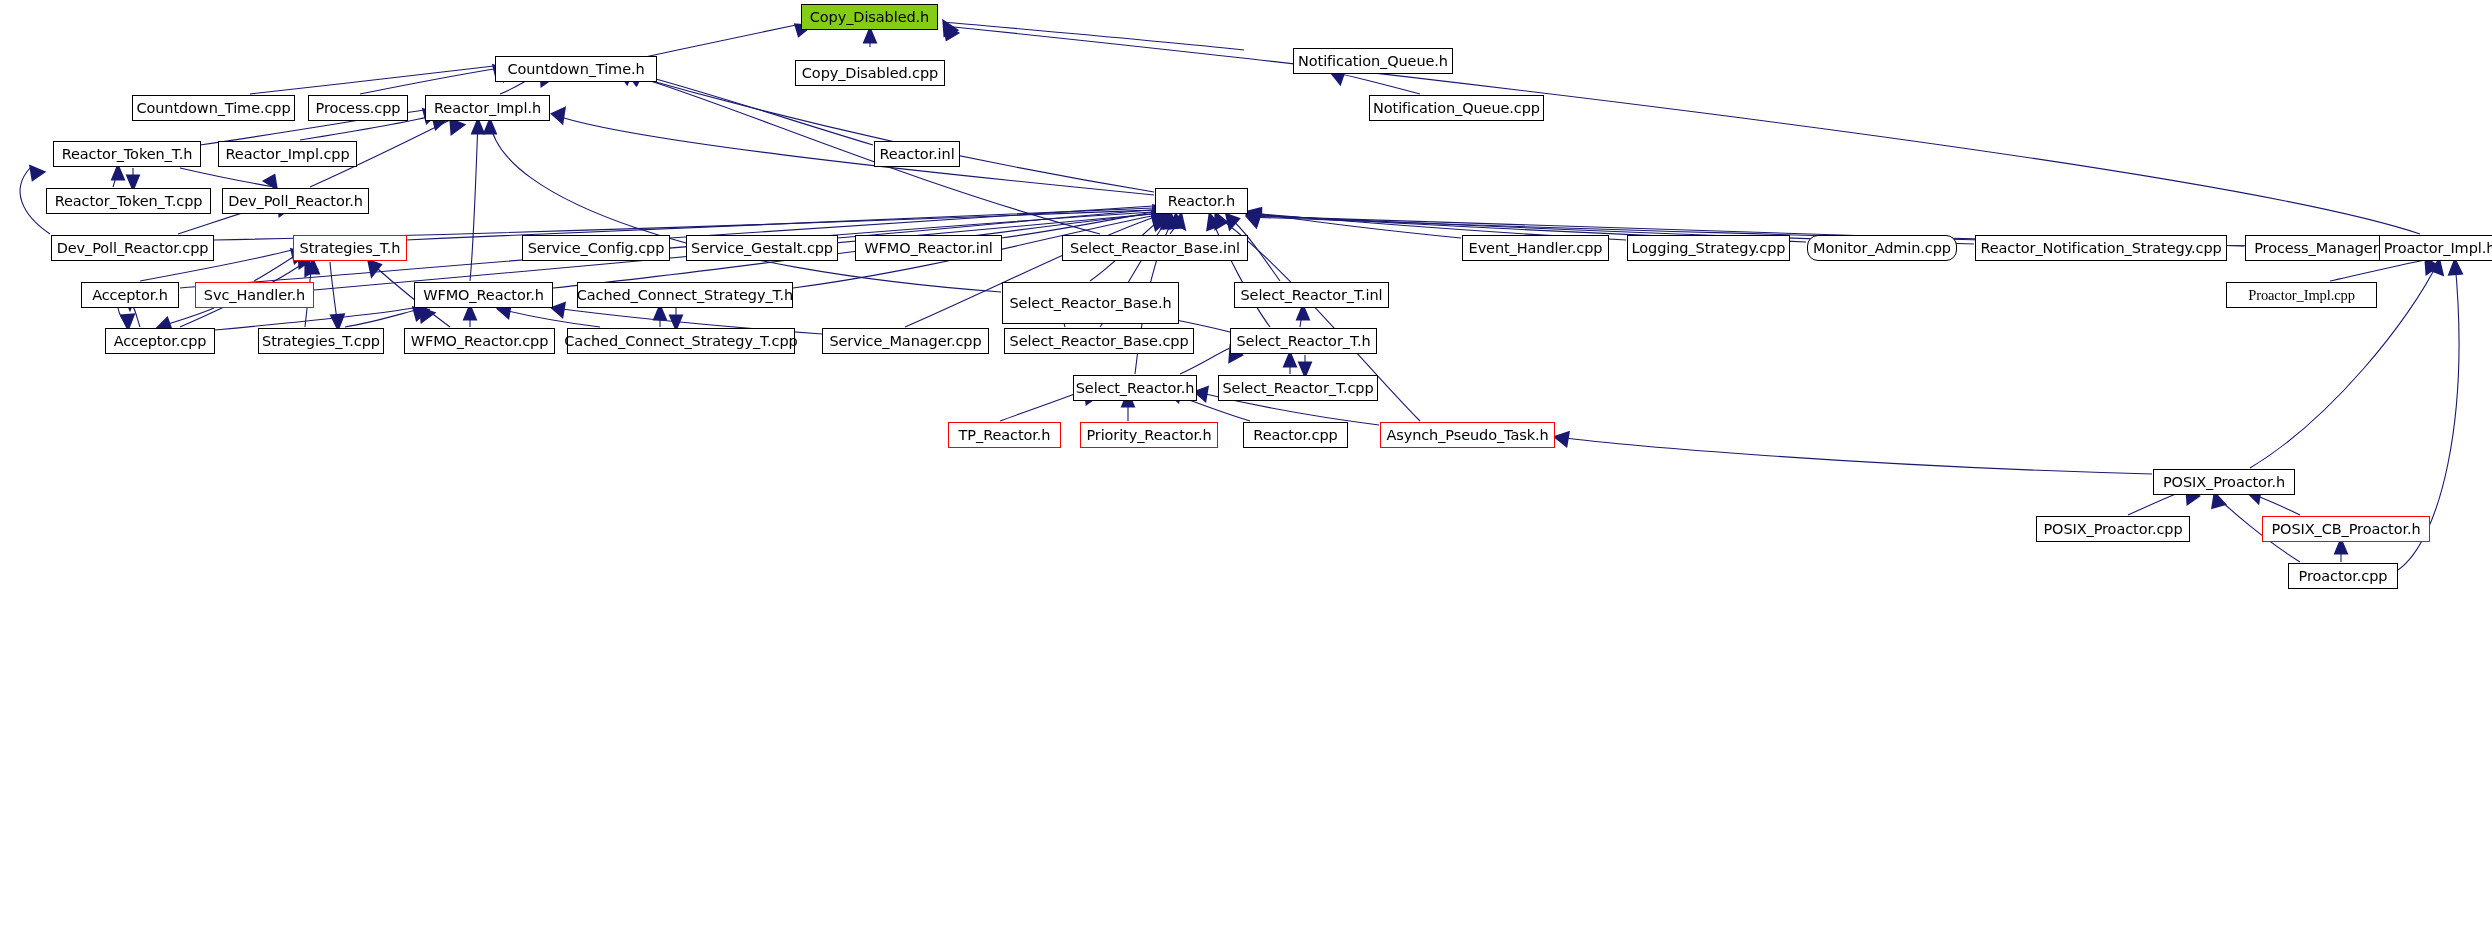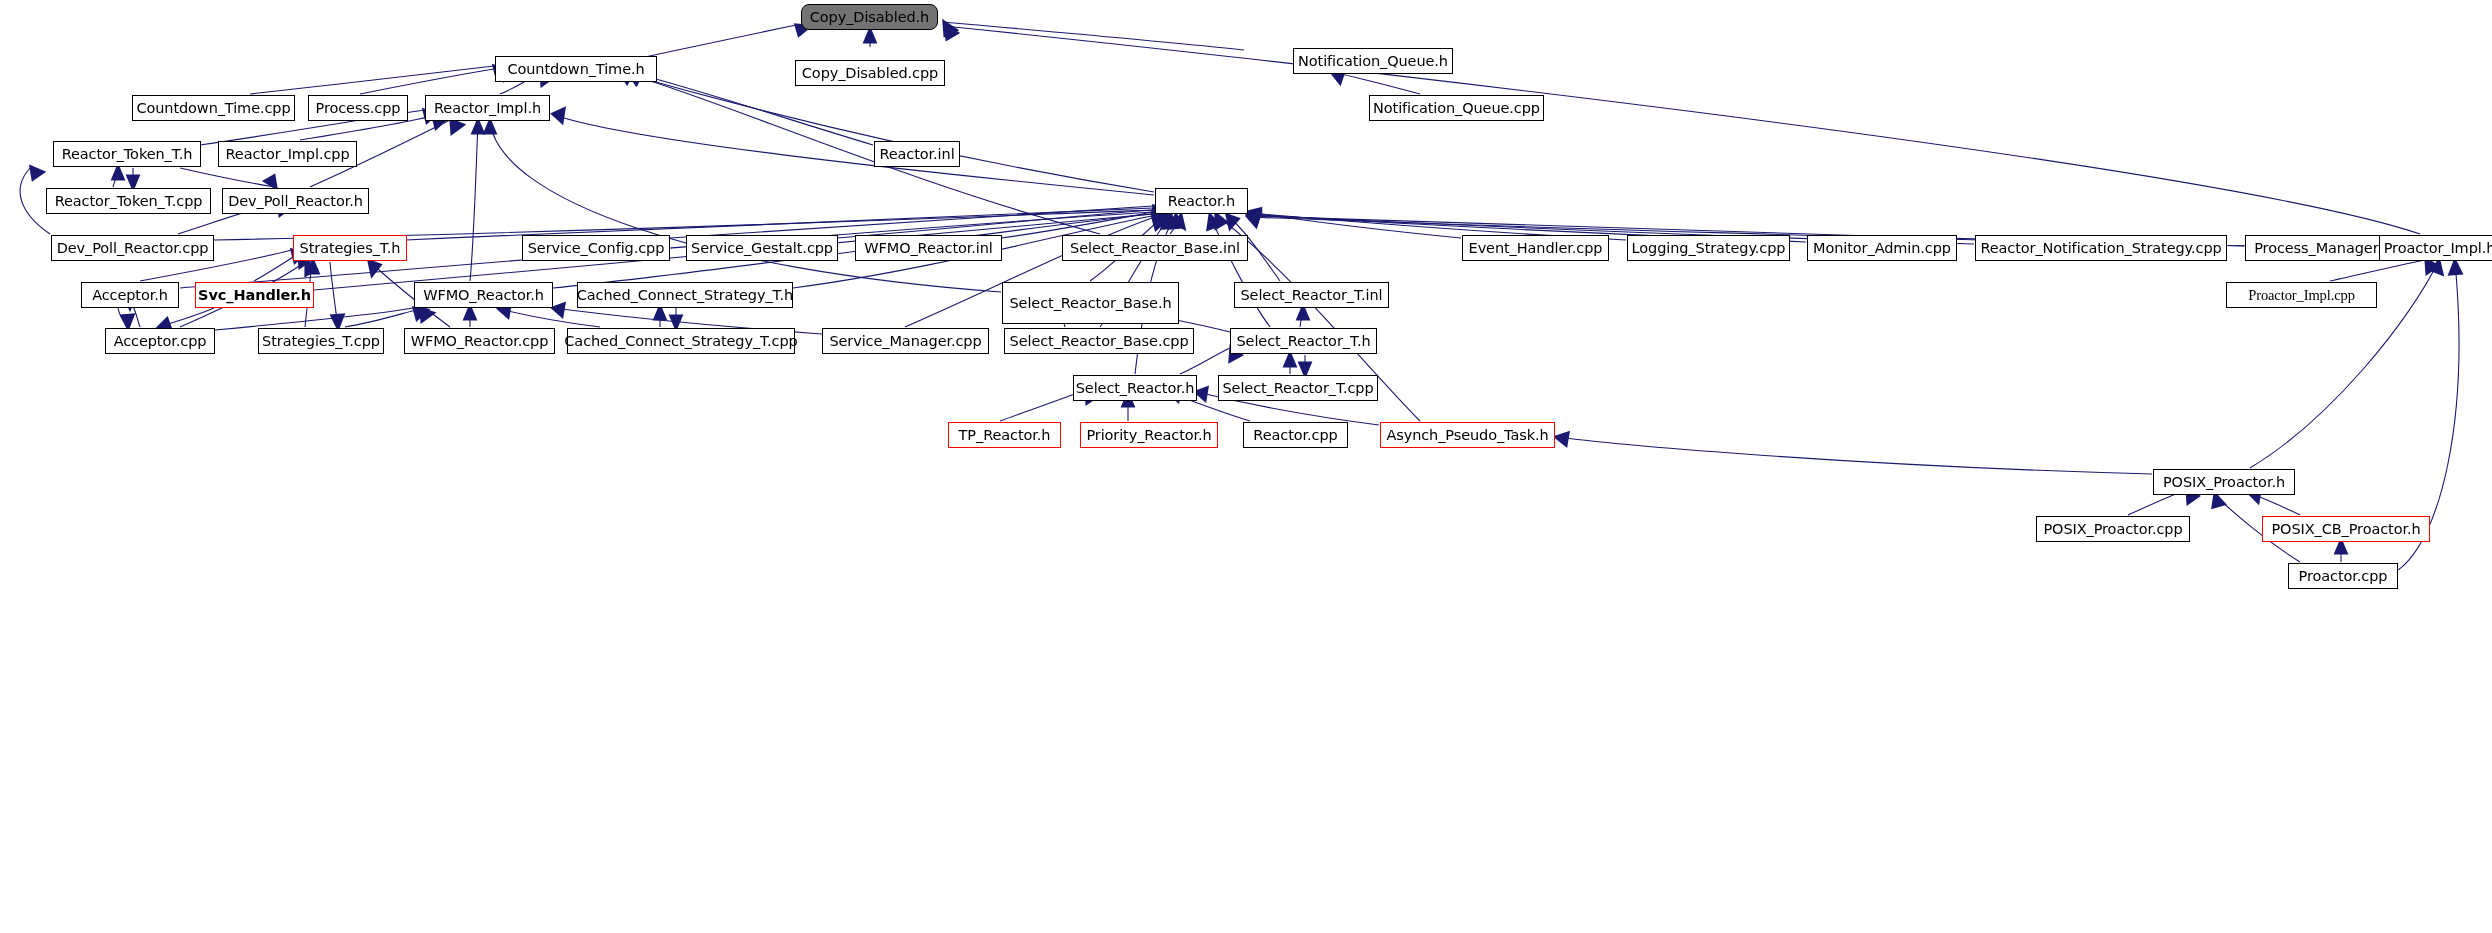--- a/index.html
+++ b/index.html
@@ -36,23 +36,22 @@
     line-height: 1;
     white-space: nowrap;
     letter-spacing: -0.1px;
     cursor: pointer;
     z-index: 5;
   }
   .node.red {
     border-color: #ff0000;
   }
   .node.filled {
-    background: #737373;
+    background: #84cc16;
     border-color: #000000;
-    border-radius: 8px;
   }
   .node-label {
     display: block;
     padding: 0 5px;
     pointer-events: none;
   }
 </style>
 </head>
 <body>
 
@@ -276,36 +275,36 @@
     </div>
     <div class="node" title="Select_Reactor_Base.inl" style="left: 1062px; top: 235px; width: 186px; height: 26px;">
       <span class="node-label">Select_Reactor_Base.inl</span>
     </div>
     <div class="node" title="Event_Handler.cpp" style="left: 1462px; top: 235px; width: 147px; height: 26px;">
       <span class="node-label">Event_Handler.cpp</span>
     </div>
     <div class="node" title="Logging_Strategy.cpp" style="left: 1627px; top: 235px; width: 163px; height: 26px;">
       <span class="node-label">Logging_Strategy.cpp</span>
     </div>
-    <div class="node" title="Monitor_Admin.cpp" style="left: 1807px; top: 235px; width: 150px; height: 26px;">
+    <div class="node" title="Monitor_Admin.cpp" style="left: 1807px; top: 235px; width: 150px; height: 26px; border-radius: 11px;">
       <span class="node-label">Monitor_Admin.cpp</span>
     </div>
     <div class="node" title="Reactor_Notification_Strategy.cpp" style="left: 1975px; top: 235px; width: 252px; height: 26px;">
       <span class="node-label">Reactor_Notification_Strategy.cpp</span>
     </div>
     <div class="node" title="Process_Manager.cpp" style="left: 2245px; top: 235px; width: 172px; height: 26px;">
       <span class="node-label">Process_Manager.cpp</span>
     </div>
     <div class="node" title="Proactor_Impl.h" style="left: 2379px; top: 235px; width: 121px; height: 26px;">
       <span class="node-label">Proactor_Impl.h</span>
     </div>
     <div class="node" title="Acceptor.h" style="left: 81px; top: 282px; width: 98px; height: 26px;">
       <span class="node-label">Acceptor.h</span>
     </div>
-    <div class="node red" title="Svc_Handler.h" style="left: 195px; top: 282px; width: 119px; height: 26px; font-weight: bold;">
+    <div class="node red" title="Svc_Handler.h" style="left: 195px; top: 282px; width: 119px; height: 26px;">
       <span class="node-label">Svc_Handler.h</span>
     </div>
     <div class="node" title="WFMO_Reactor.h" style="left: 414px; top: 282px; width: 139px; height: 26px;">
       <span class="node-label">WFMO_Reactor.h</span>
     </div>
     <div class="node" title="Cached_Connect_Strategy_T.h" style="left: 577px; top: 282px; width: 216px; height: 26px;">
       <span class="node-label">Cached_Connect_Strategy_T.h</span>
     </div>
     <div class="node" title="Select_Reactor_Base.h" style="left: 1002px; top: 282px; width: 177px; height: 42px;">
       <span class="node-label">Select_Reactor_Base.h</span>

